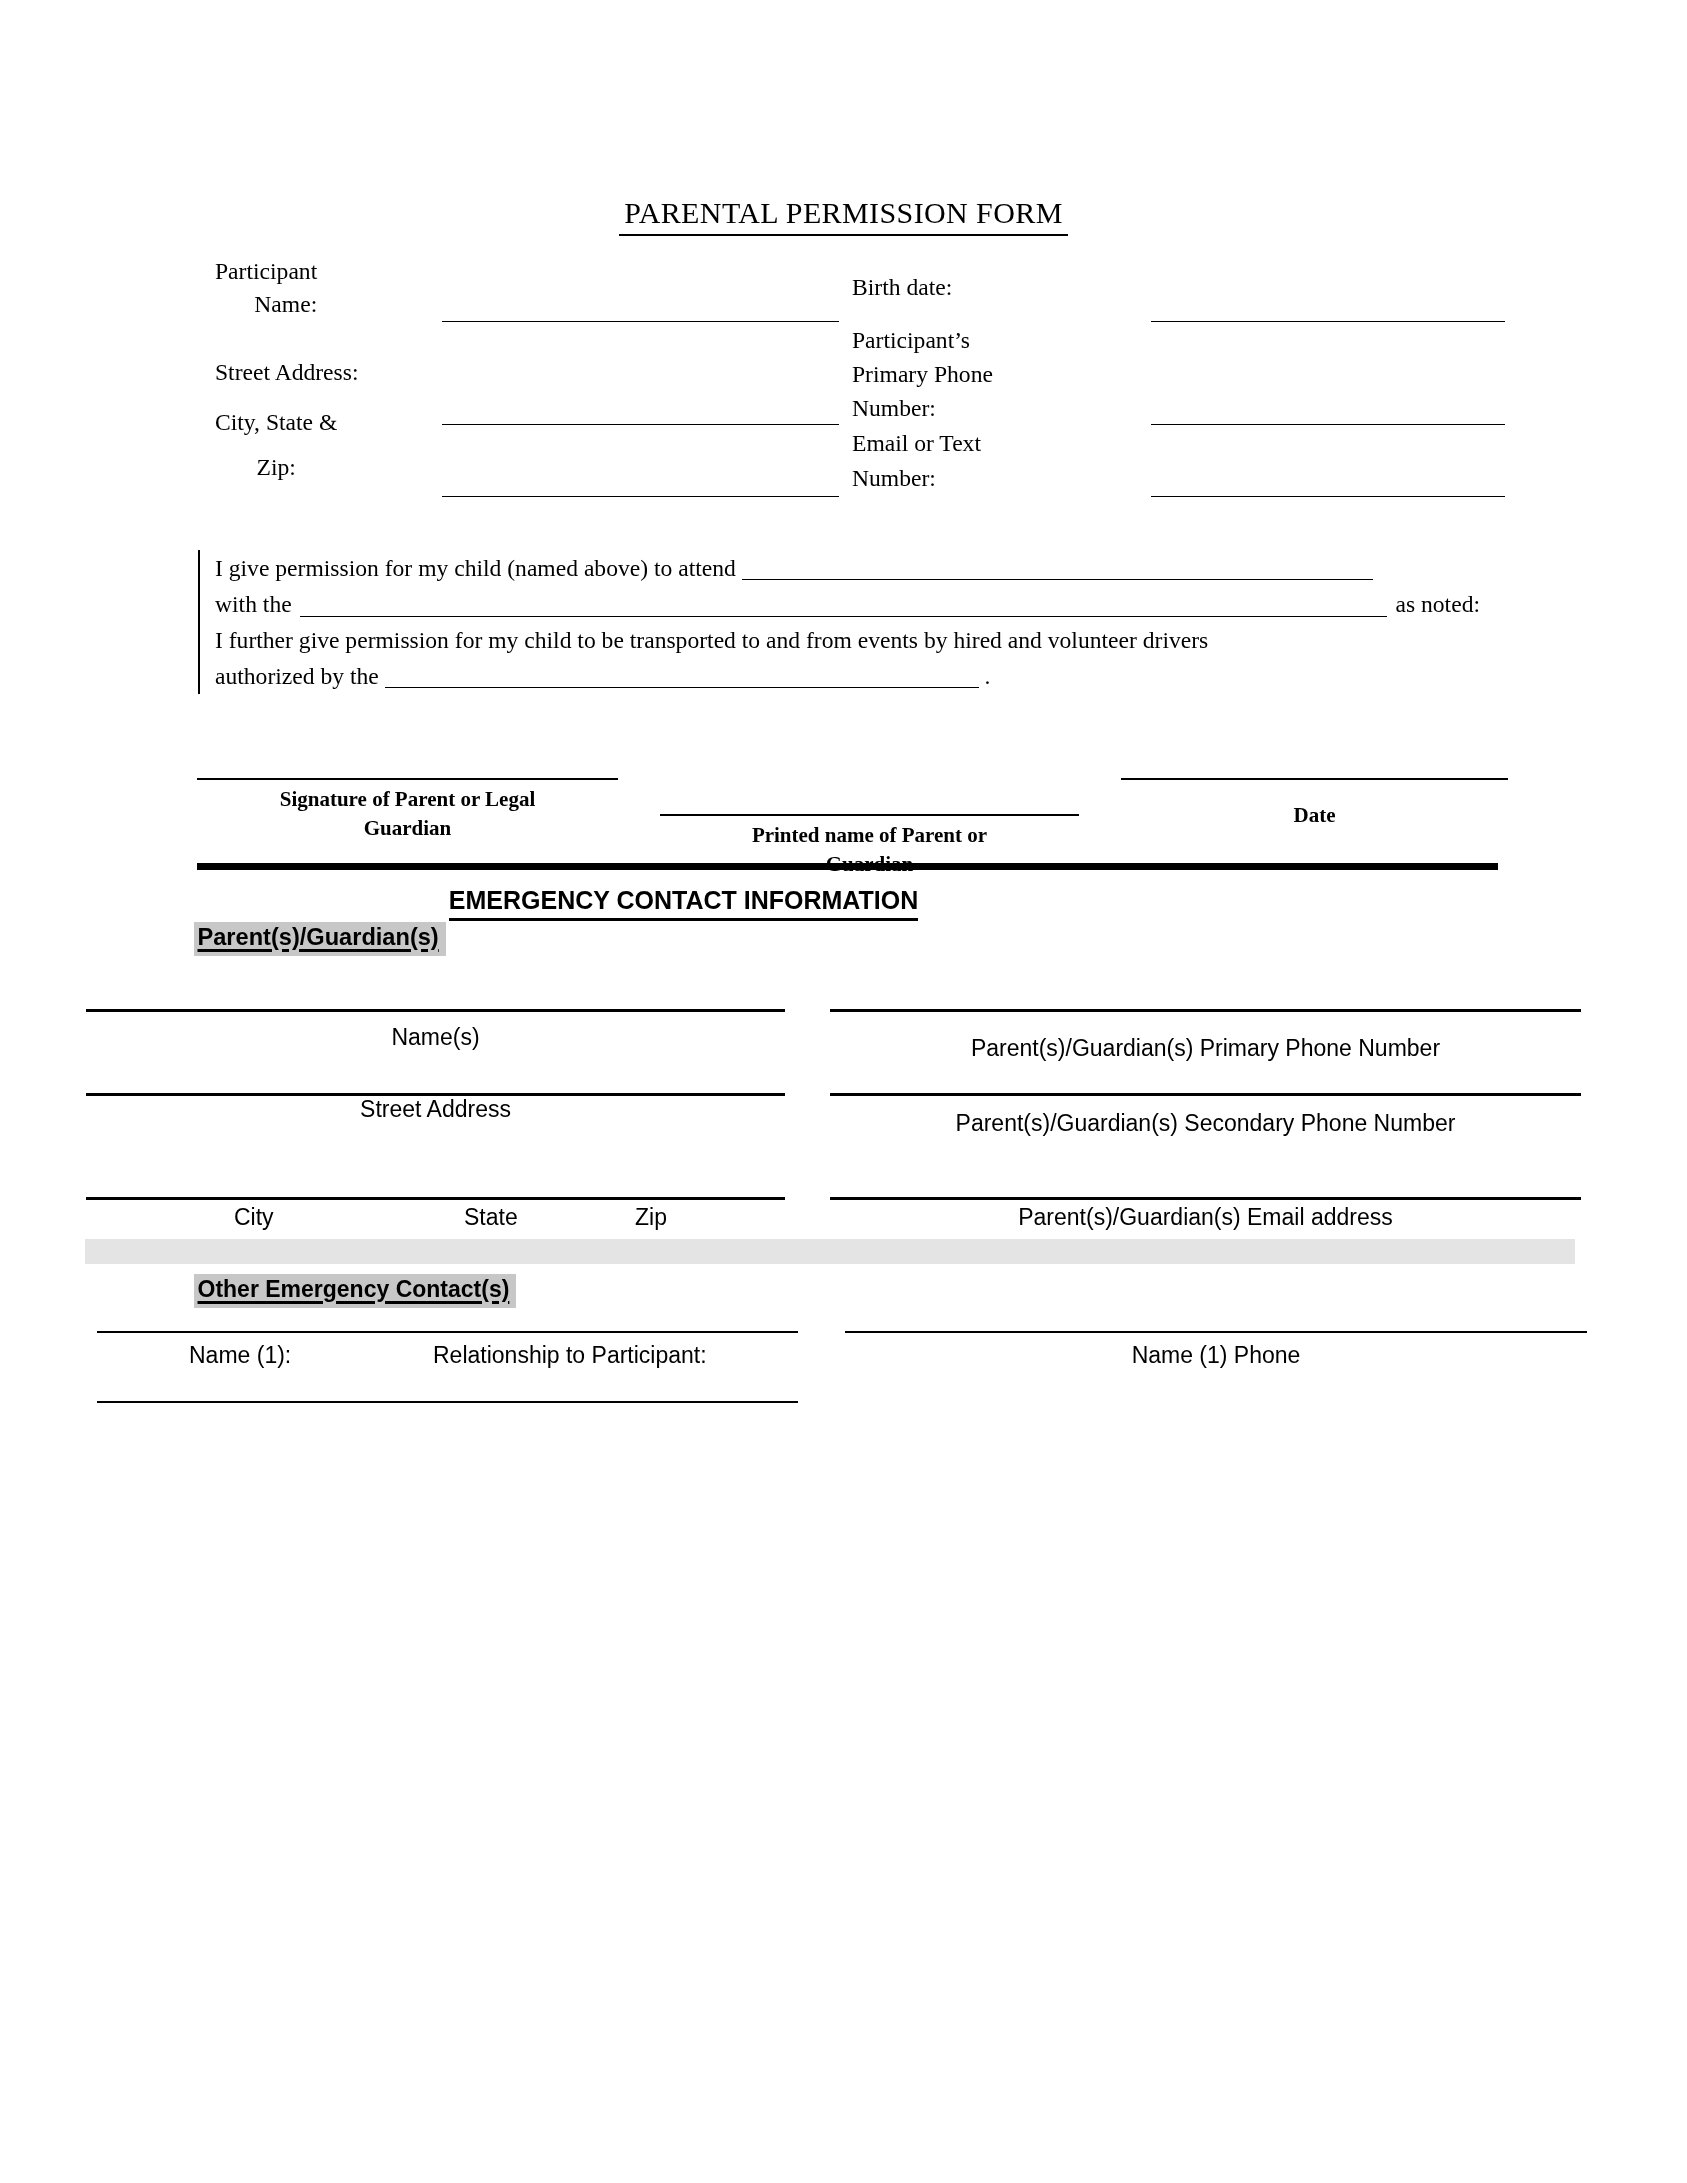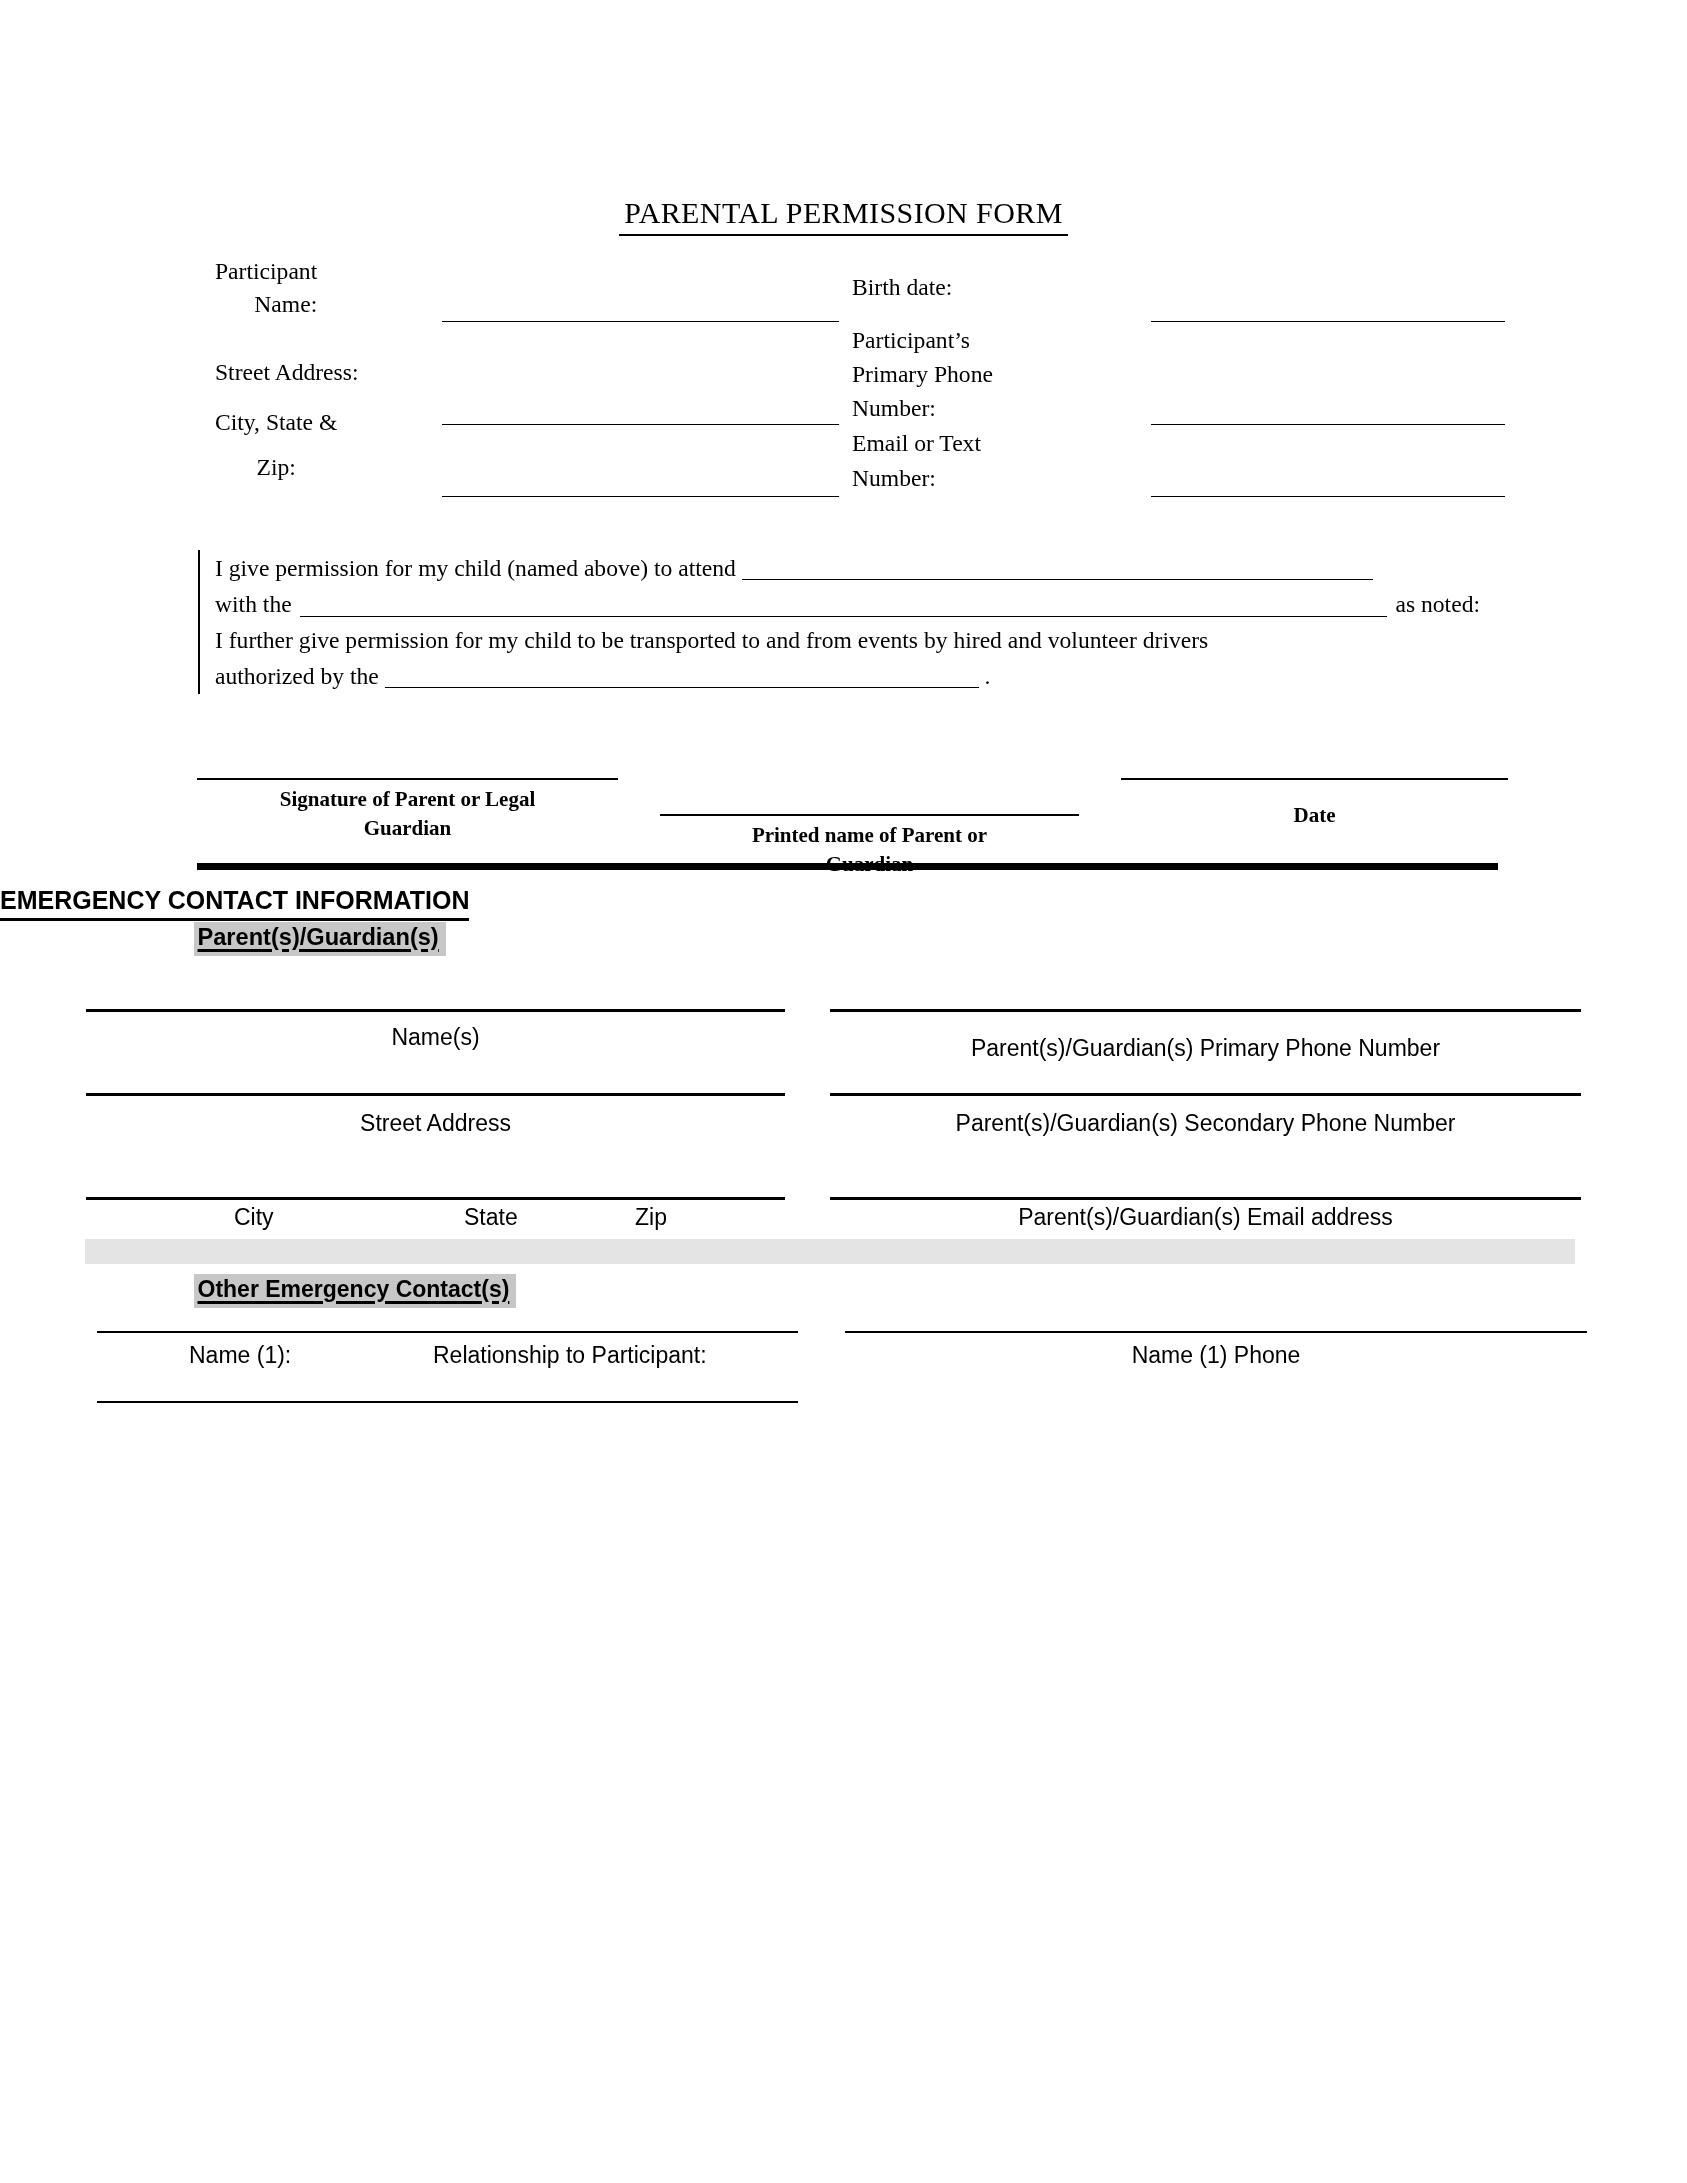--- a/index.html
+++ b/index.html
@@ -42,21 +42,21 @@
 
   
   .sig-cell{border-top:2.6px solid var(--ink,#000);}
   .sig-label{
     font-weight:bold;font-size:21px;line-height:29px;
     text-align:center;margin:5.2px auto 0 auto;
   }
   .divider{background:var(--ink,#000);}
 
   
-  .em-heading{top:886px;left:0;width:1367px;text-align:left;}
+  .em-heading{top:886px;left:0;width:1367px;text-align:center;}
   .em-heading span{
     display:inline-block;font-weight:bold;font-size:25px;
     border-bottom:3.5px solid var(--ink,#000);padding-bottom:2.6px;
   }
   .hl-label{
     display:inline-block;font-weight:bold;
     background:var(--label-highlight,#c7c7c7);
     text-decoration:underline;text-decoration-thickness:2.6px;text-underline-offset:4.4px;
     padding:1.7px 7px 5.2px 3.5px;
   }
@@ -131,21 +131,21 @@
   </div>
 
   <div class="abs em-col sans" style="top:1009px;left:86px;width:699px;">
     <div class="em-label" style="padding-top:12.2px;">Name(s)</div>
   </div>
   <div class="abs em-col sans" style="top:1009px;left:830px;width:751px;">
     <div class="em-label" style="padding-top:23px;">Parent(s)/Guardian(s) Primary Phone Number</div>
   </div>
 
   <div class="abs em-col sans" style="top:1093px;left:86px;width:699px;">
-    <div class="em-label" style="padding-top:14px;">Street Address</div>
+    <div class="em-label" style="">Street Address</div>
   </div>
   <div class="abs em-col sans" style="top:1093px;left:830px;width:751px;">
     <div class="em-label" style="padding-top:14px;">Parent(s)/Guardian(s) Secondary Phone Number</div>
   </div>
 
   <div class="abs em-col sans" style="top:1197px;left:86px;width:699px;height:40px;">
     <span class="abs" style="top:4.4px;left:148px;font-size:23px;">City</span>
     <span class="abs" style="top:4.4px;left:378px;font-size:23px;">State</span>
     <span class="abs" style="top:4.4px;left:549px;font-size:23px;">Zip</span>
   </div>

